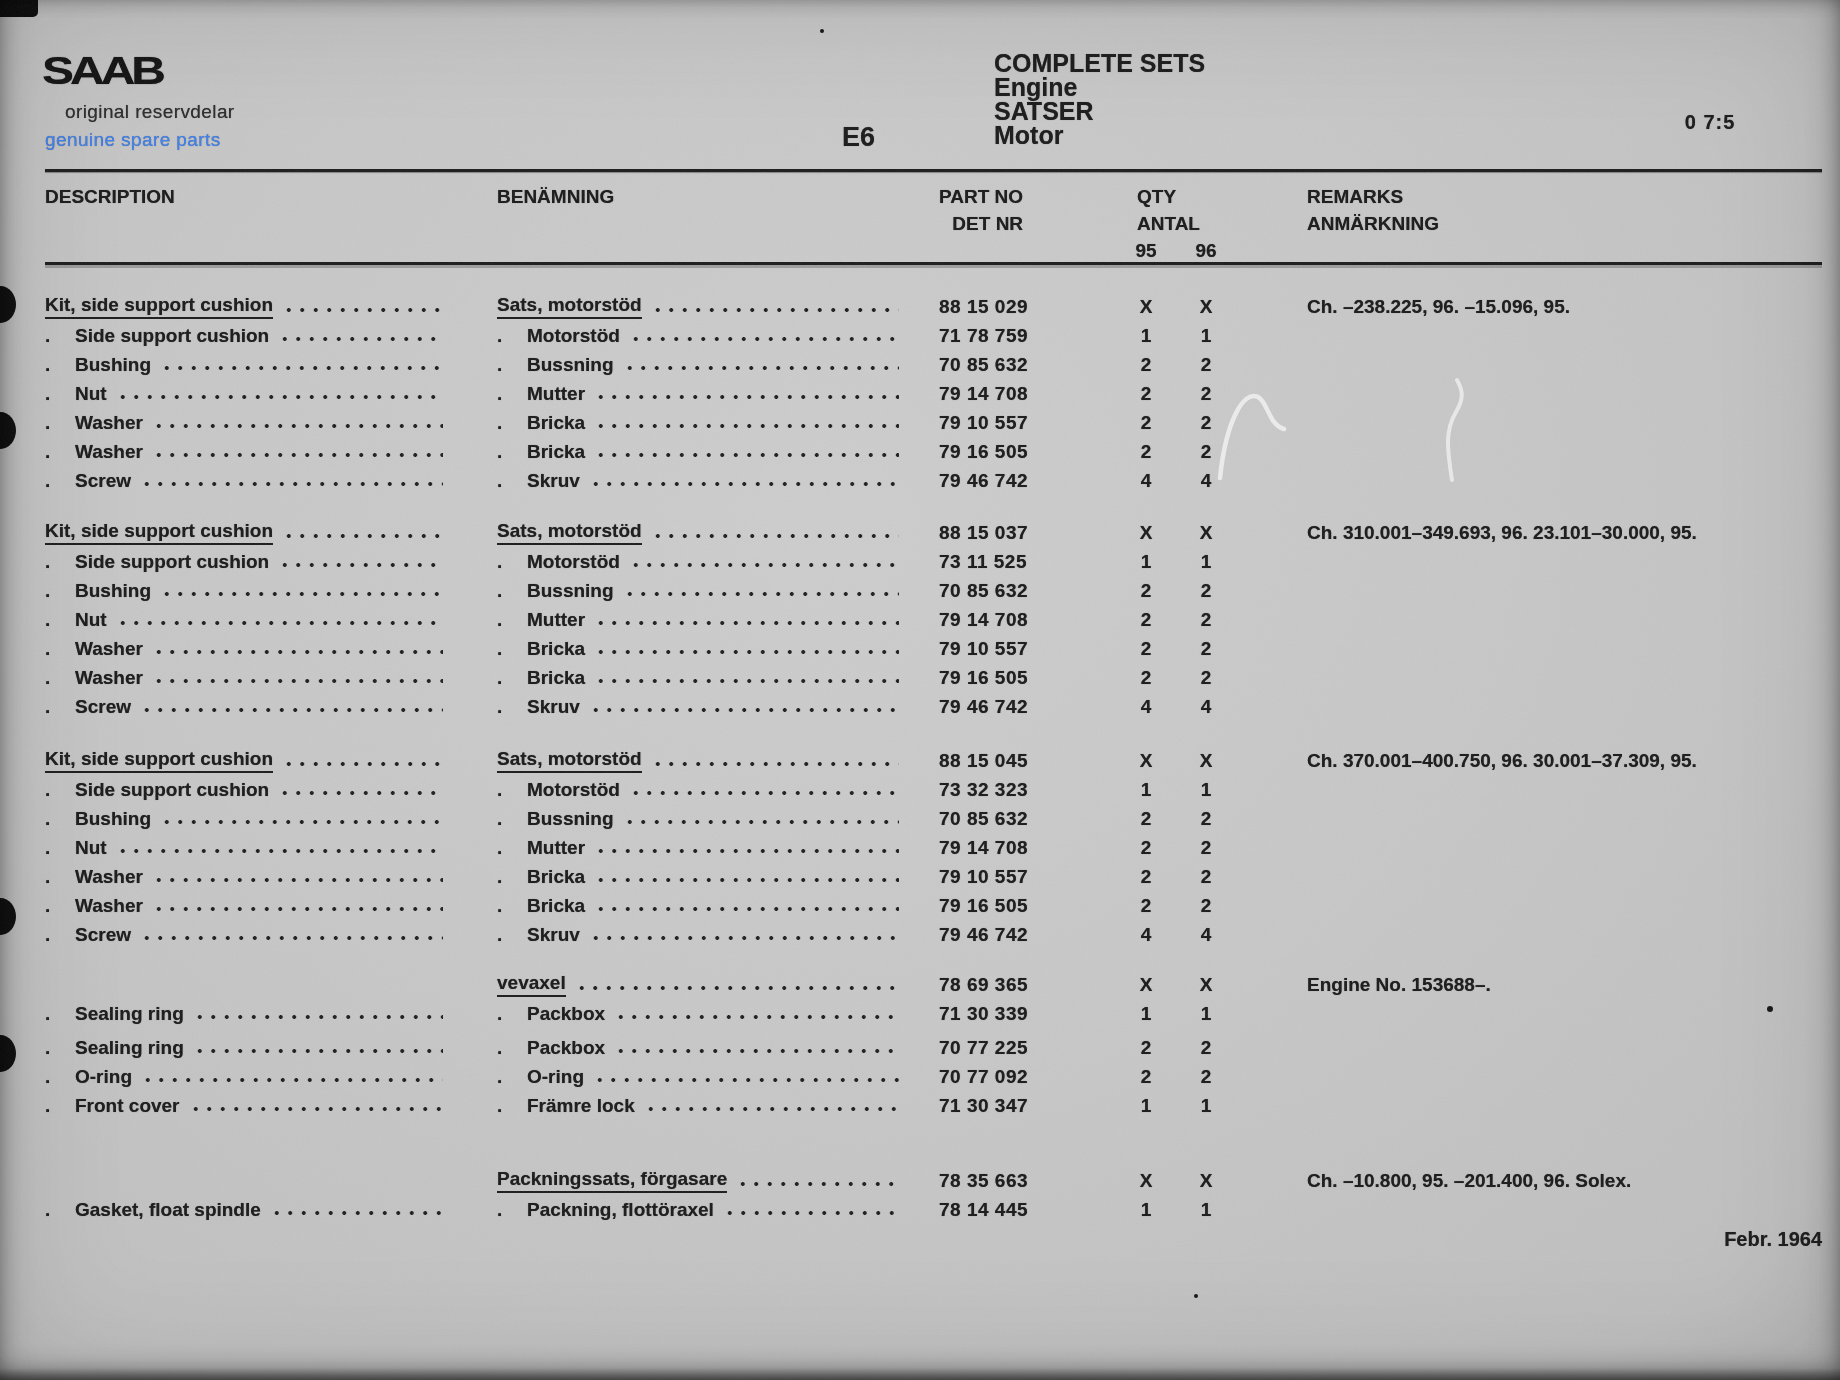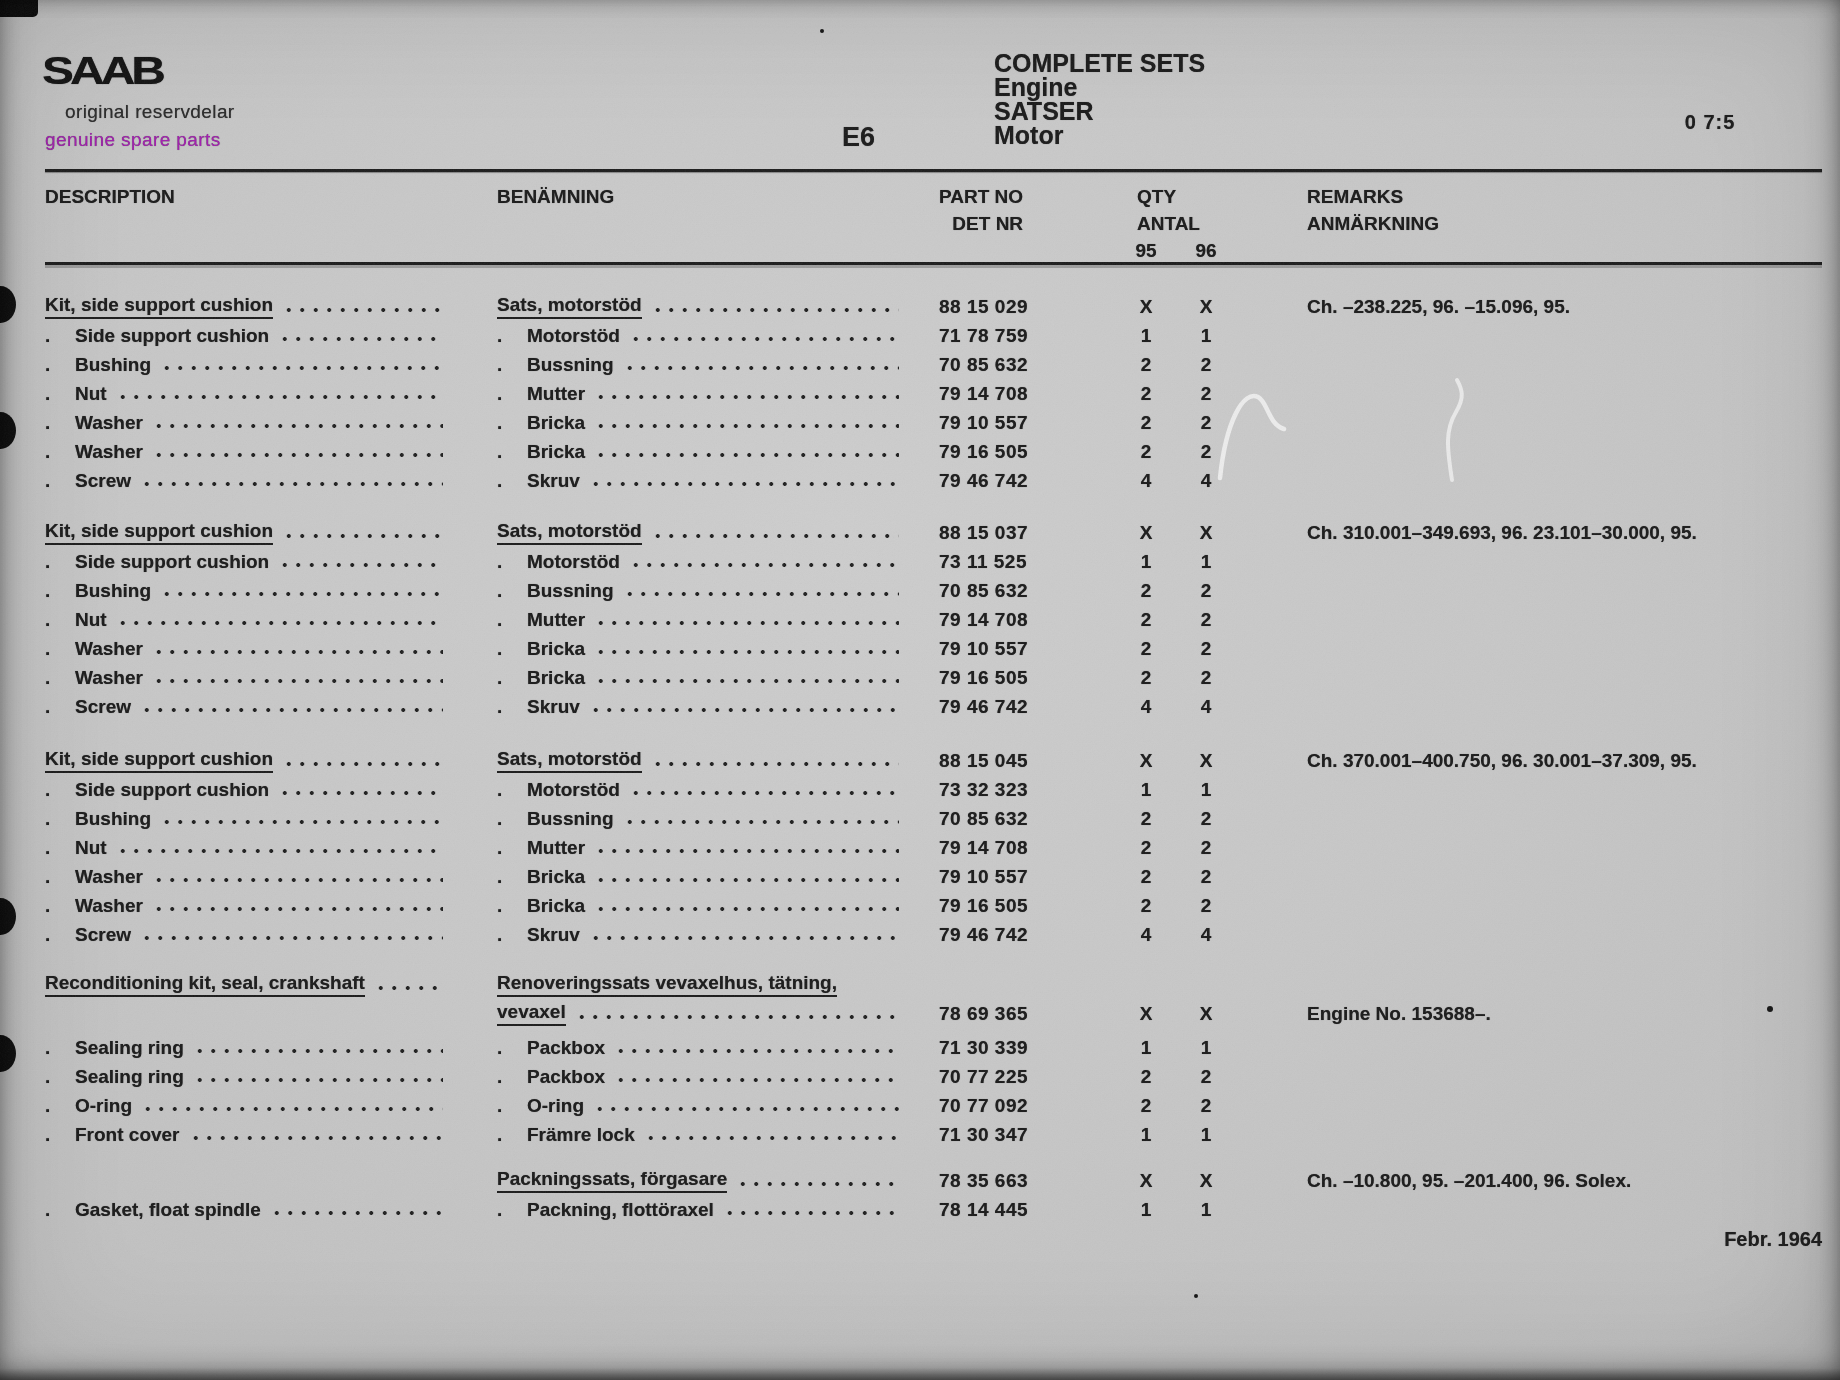--- a/index.html
+++ b/index.html
@@ -26,21 +26,21 @@
   .bottom-strip{left:0;right:0;bottom:0;height:12px;pointer-events:none;
     background:linear-gradient(to bottom, rgba(0,0,0,0), rgba(0,0,0,.42));}
   .noise{inset:0;width:100%;height:100%;pointer-events:none;opacity:.5;}
   .white-marks{inset:0;width:100%;height:100%;pointer-events:none;}
 
   
   .logo{left:42px;top:48px;font-size:48px;font-weight:900;letter-spacing:-4px;
         transform:scaleY(.82);transform-origin:left top;color:#121212;
         text-shadow:0 0 1px rgba(10,10,10,.8);}
   .brand-sub1{left:45px;top:101px;font-size:19px;font-weight:500;color:#2b2b2b;letter-spacing:.4px;margin-left:20px;}
-  .brand-sub2{left:45px;top:129px;font-size:19px;font-weight:500;color:#a21caf;letter-spacing:.4px;}
+  .brand-sub2{left:45px;top:129px;font-size:19px;font-weight:500;color:#3b82f6;letter-spacing:.4px;}
 
   .e6{left:818px;top:122px;font-size:27px;margin-left:24px;}
   .title-block{left:994px;top:51px;font-size:25px;line-height:24px;white-space:nowrap;}
   .page-ref{left:1645px;top:111px;width:130px;text-align:center;font-size:20px;letter-spacing:1px;}
   .footer-date{left:1600px;top:1228px;width:222px;text-align:right;font-size:20px;}
 
   .rule{left:45px;width:1777px;background:#1c1c1c;height:3px;box-shadow:0 1px 1px rgba(0,0,0,.35);}
   .rule1{top:169px;}
   .rule2{top:262px;box-shadow:0 3px 0 rgba(0,0,0,.22);}
 
@@ -567,29 +567,20 @@
         <div class="cell ink b c-q95">
           <div class="lbl">4</div>
         </div>
         <div class="cell ink b c-q96">
           <div class="lbl">4</div>
         </div>
       </div>
     </div>
     <div class="group g4">
       <div class="row">
-        <div class="cell ink b c-desc">
-          <div class="lbl u">Reconditioning kit, seal, crankshaft</div>
-          <div class="leader"></div>
-        </div>
-        <div class="cell ink b c-ben">
-          <div class="lbl u">Renoveringssats vevaxelhus, tätning,</div>
-        </div>
-      </div>
-      <div class="row">
         <div class="cell ink b c-desc"></div>
         <div class="cell ink b c-ben">
           <div class="lbl u">vevaxel</div>
           <div class="leader"></div>
         </div>
         <div class="cell ink b c-part">
           <div class="lbl">78 69 365</div>
         </div>
         <div class="cell ink b c-q95">
           <div class="lbl">X</div>

